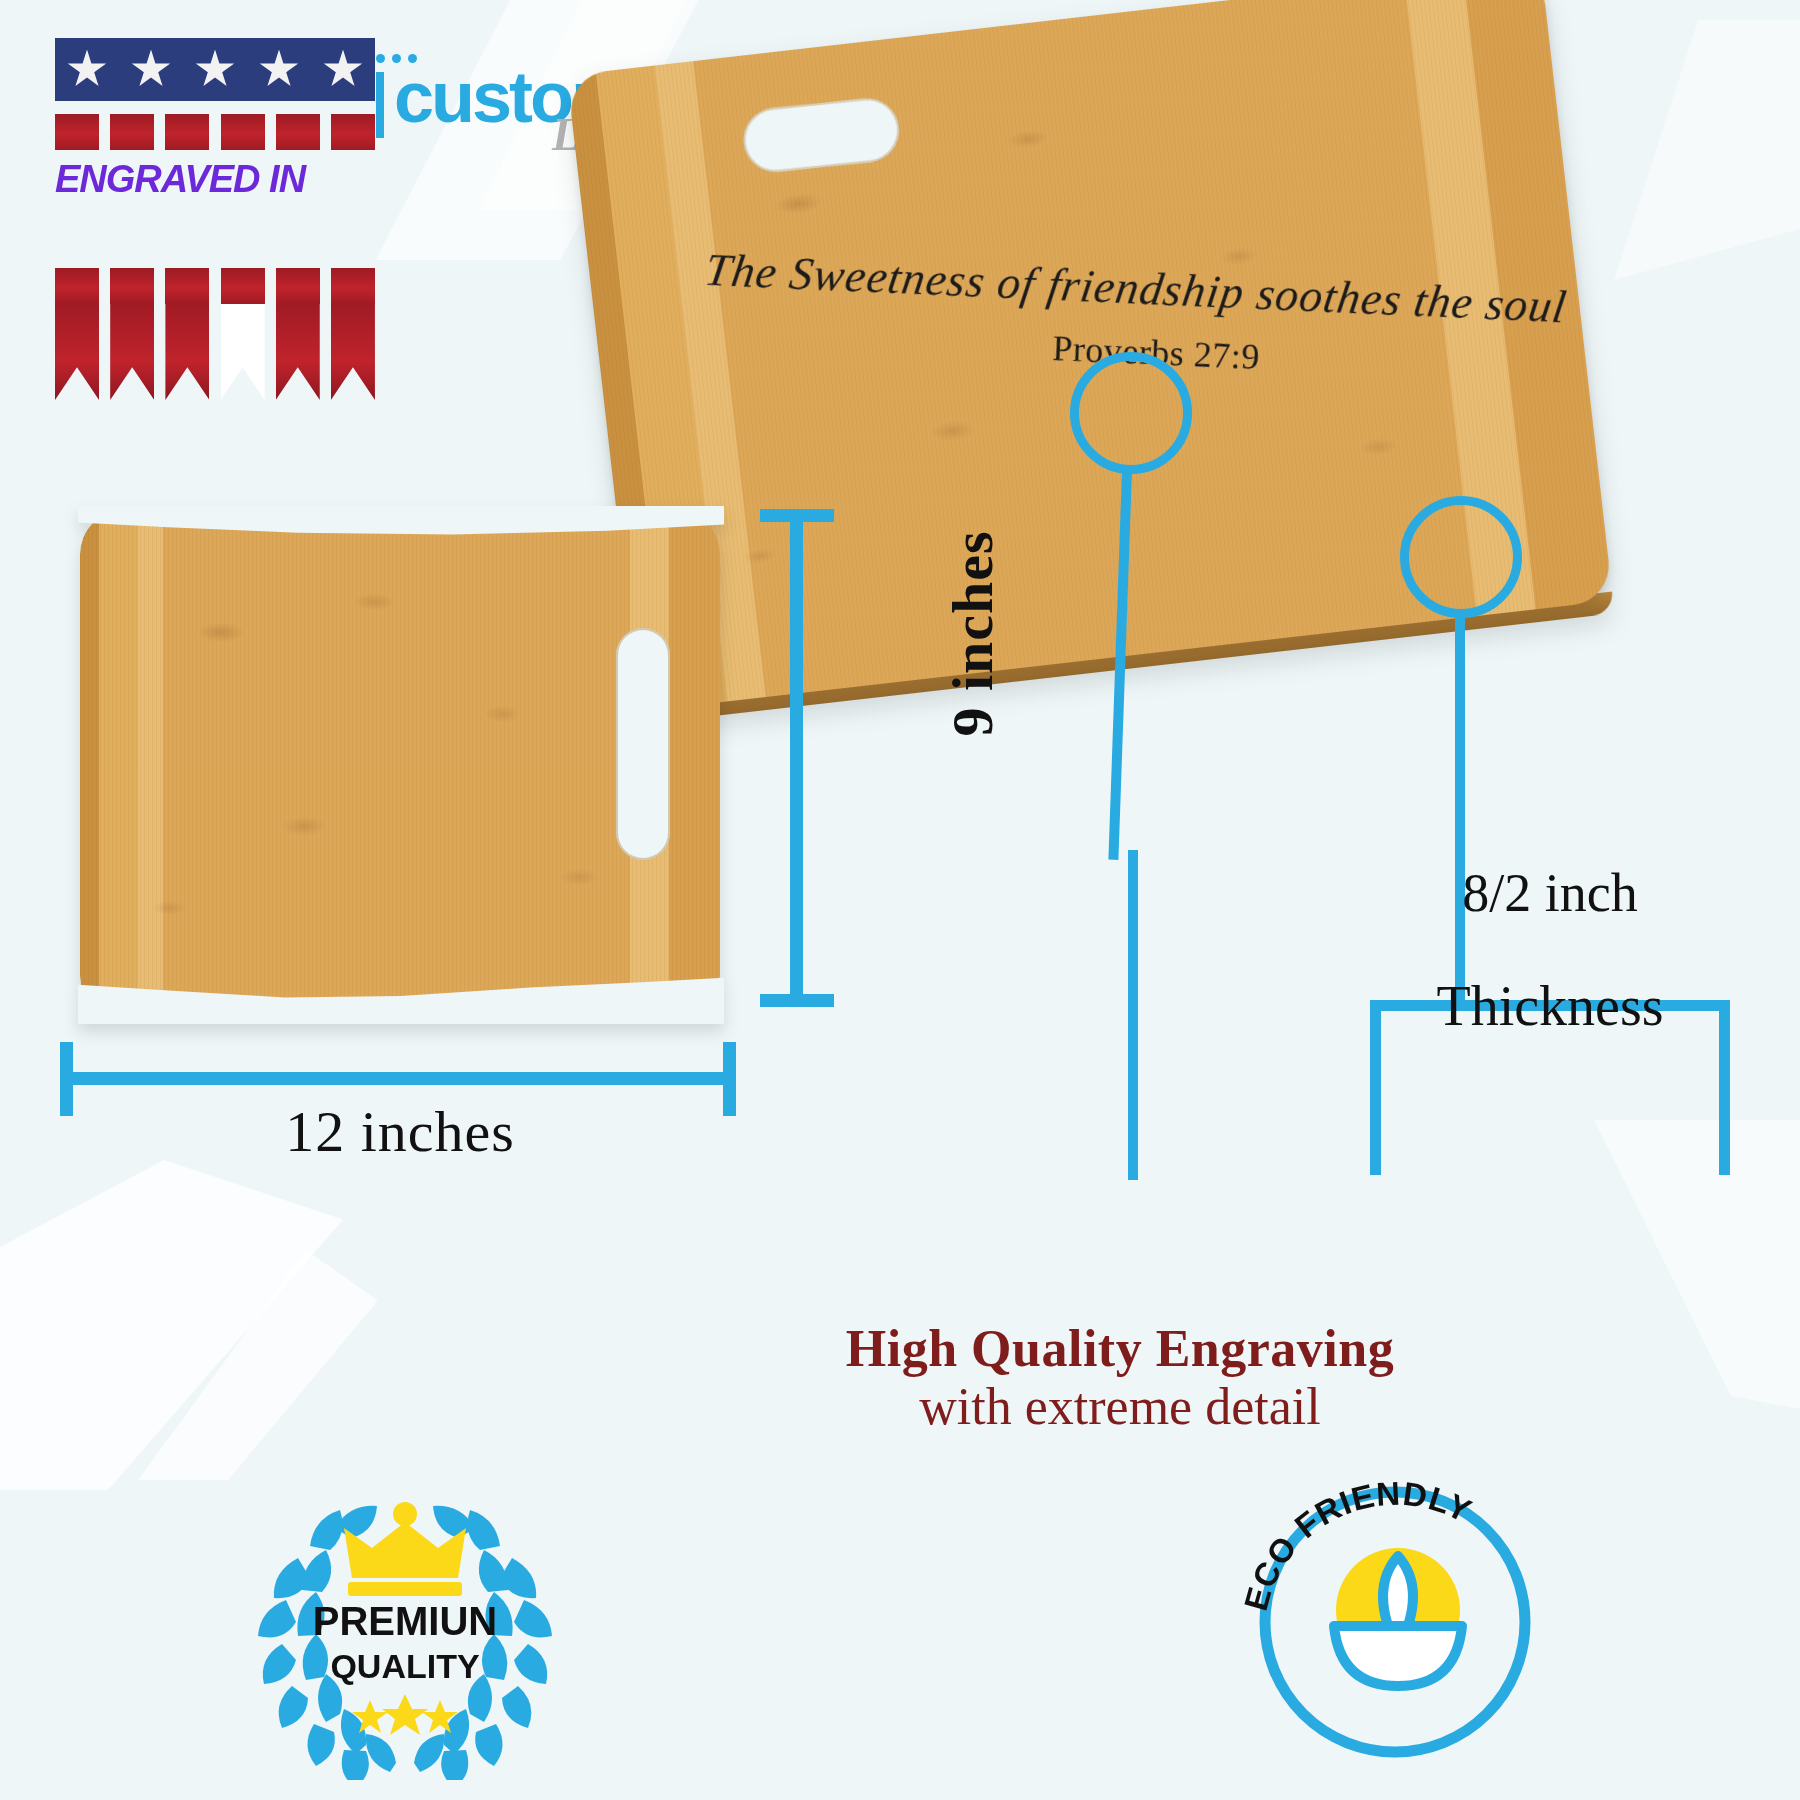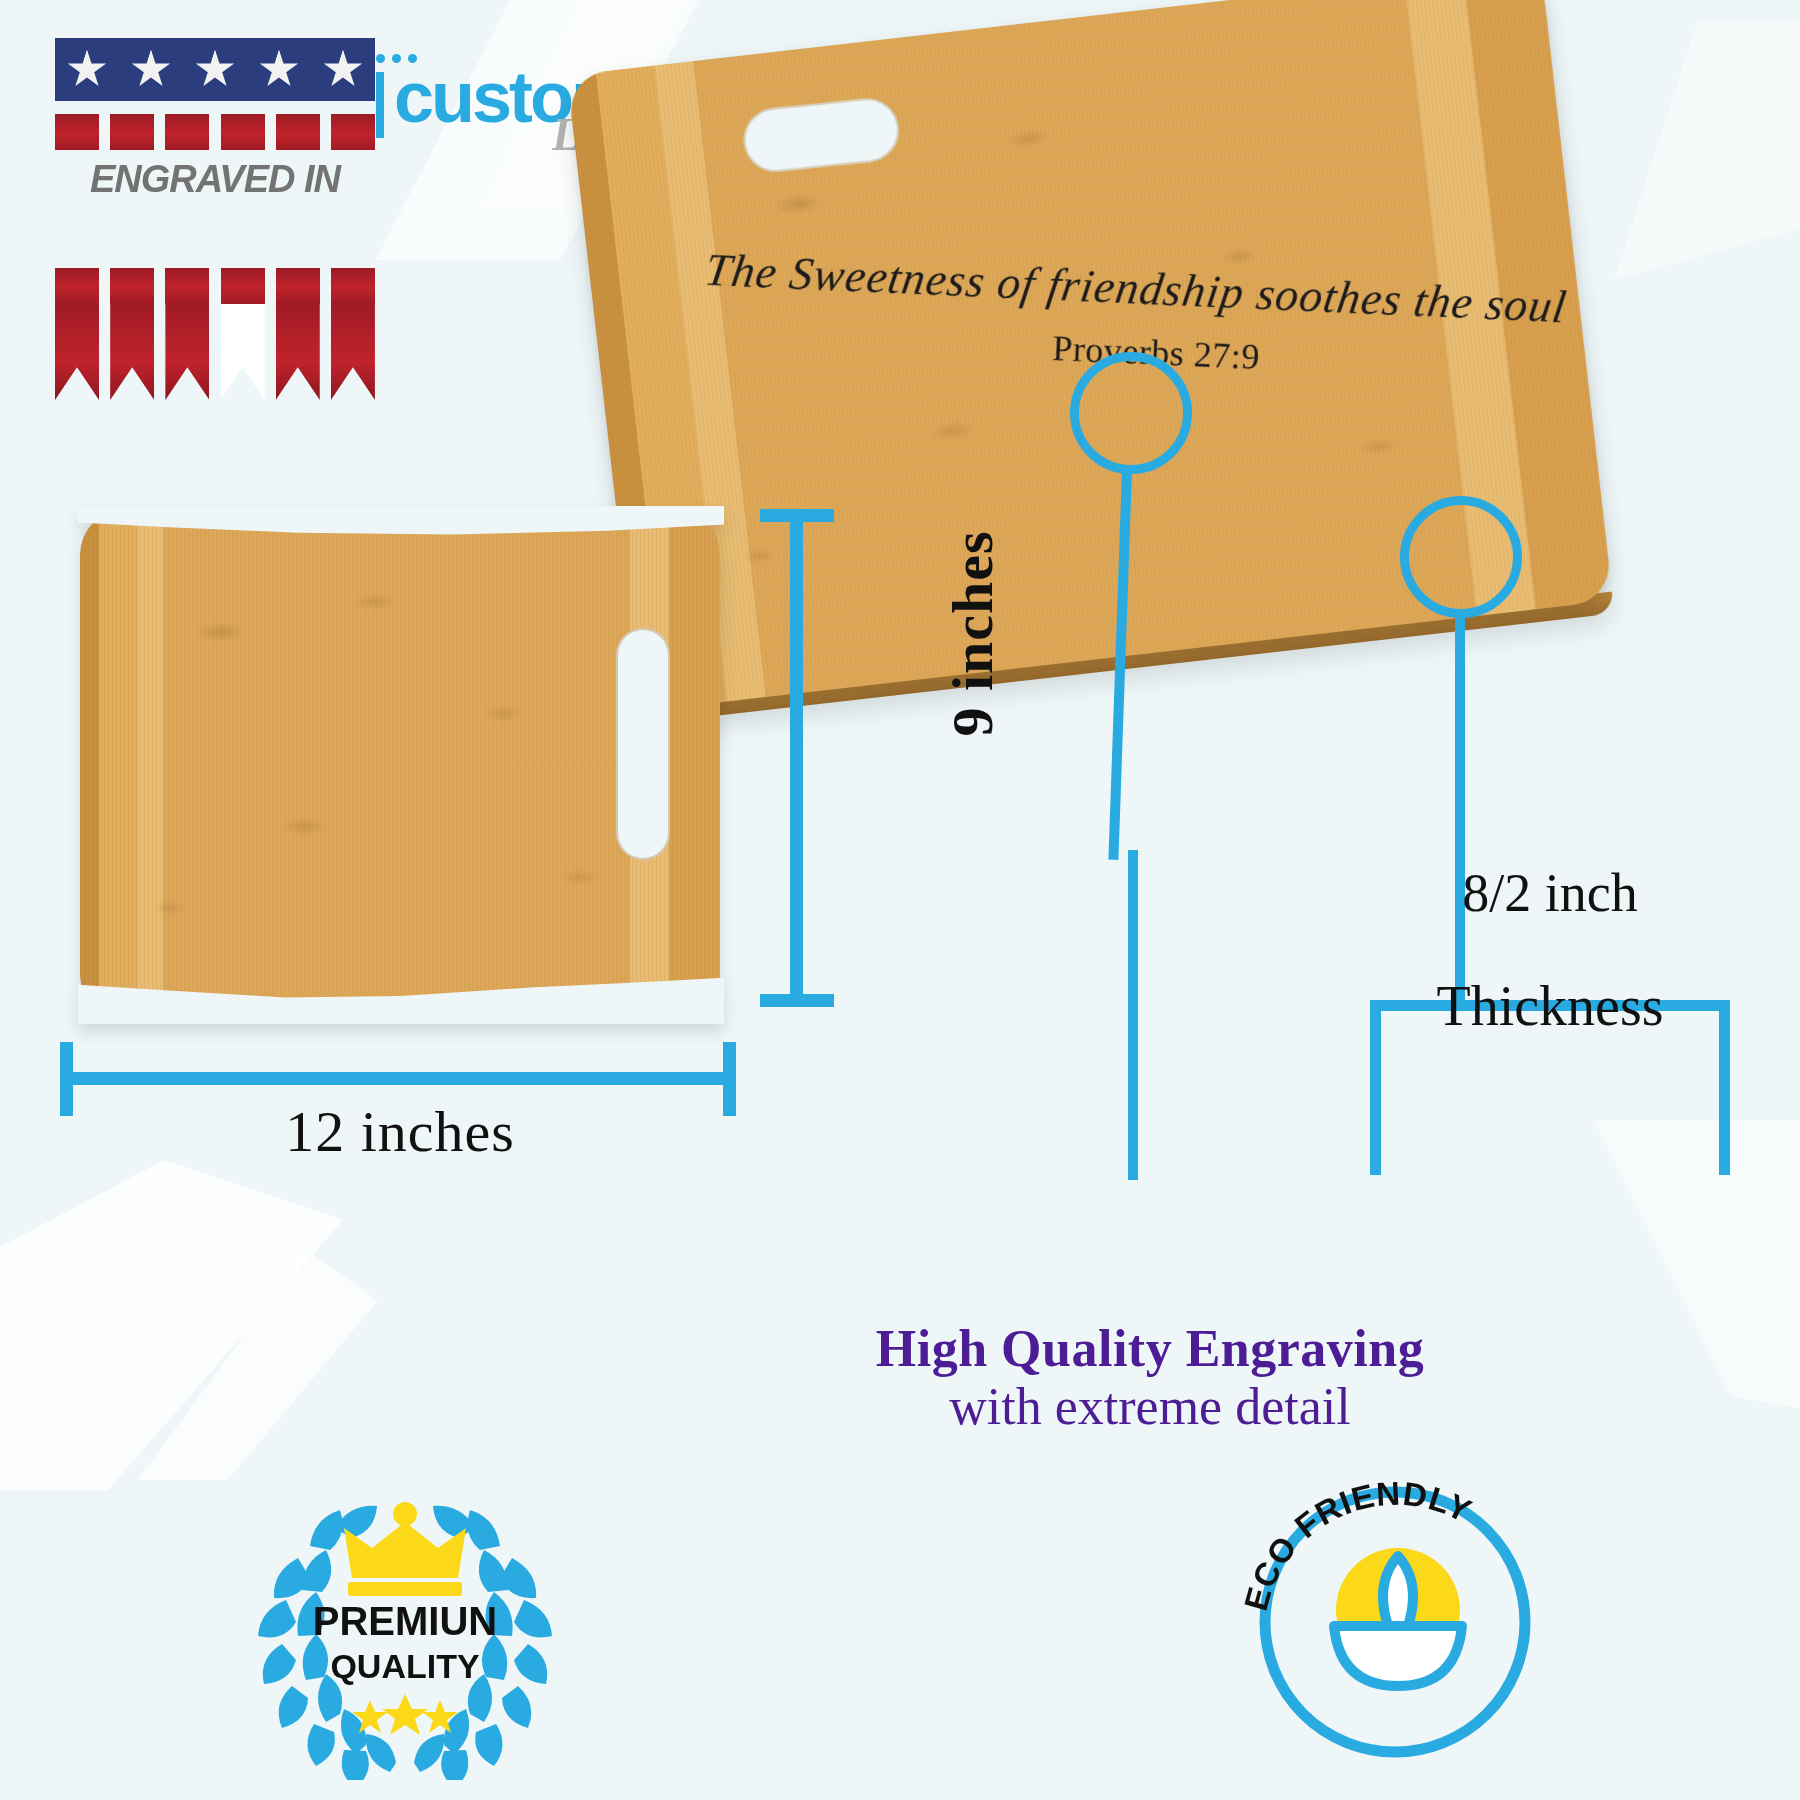--- a/index.html
+++ b/index.html
@@ -66,21 +66,21 @@
   .stripe-row { position: absolute; left: 0; width: 320px; display: flex; justify-content: space-between; }
   .stripe-row.r1 { top: 76px; height: 36px; }
   .stripe-row.r2 { top: 230px; height: 36px; }
   .stripe {
     width: 44px; height: 100%;
     background: linear-gradient(180deg,#9c1b23 0%, #c0232c 55%, #a01b24 100%);
   }
   .stripe-row.r2 .stripe { background: linear-gradient(180deg,#9c1b23 0%, #c0232c 55%, #a01b24 100%); }
   .usa-text {
     position: absolute; left: 0; top: 118px; width: 320px;
-    text-align: center; color: #737373;
+    text-align: left; color: #6d28d9;
     font-family: "Liberation Sans", sans-serif;
     font-weight: 700; font-style: italic;
     letter-spacing: -1px;
   }
   .usa-text .l1 { font-size: 38px; line-height: 46px; }
   .usa-text .l2 { font-size: 52px; line-height: 58px; }
   
   .ribbon-tails { position: absolute; left: 0; top: 266px; width: 320px; height: 96px; display:flex; justify-content: space-between;}
   .tail { width: 44px; height: 96px;
     background: linear-gradient(180deg,#a01b24 0%, #c0232c 60%, #8e1720 100%);
@@ -250,22 +250,22 @@
   #label-thickness .t2 { font-size: 56px; font-weight: 400; line-height: 68px; margin-top: 46px; }
 
   
   #eng-leader-1 { left: 1122px; top: 470px; width: 10px; height: 390px; transform: rotate(2deg); transform-origin: 50% 0; }
   #eng-leader-2 { left: 1128px; top: 850px; width: 10px; height: 330px; }
 
   
   #thk-leader { left: 1455px; top: 614px; width: 10px; height: 392px; }
 
   #label-engraving {
-    position: absolute; left: 740px; top: 1318px; width: 820px;
-    text-align: center; color: #4c1d95;
+    position: absolute; left: 710px; top: 1318px; width: 820px;
+    text-align: center; color: #7f1d1d;
     font-family: "Liberation Serif", serif;
   }
   #label-engraving .e1 { font-size: 52px; font-weight: 700; line-height: 62px; letter-spacing: .5px; }
   #label-engraving .e2 { font-size: 52px; line-height: 54px; }
 
   
   #badges {
     position: absolute; left: 240px; top: 1450px; width: 1320px; height: 330px;
     display: flex; justify-content: space-between; align-items: center;
   }

